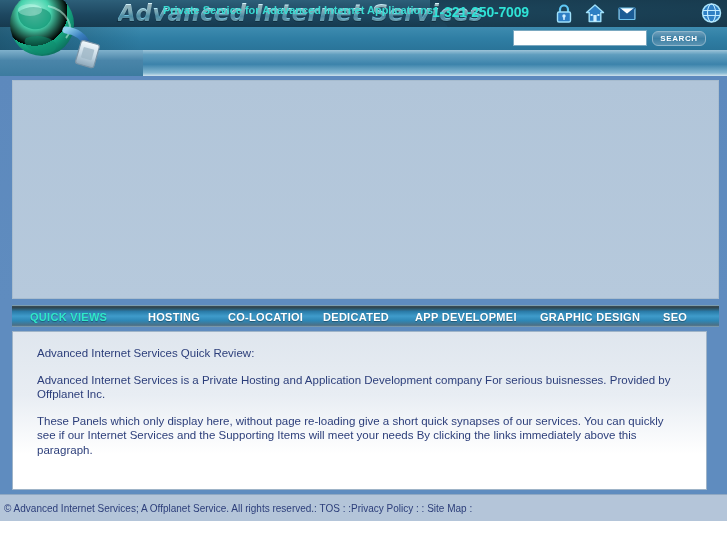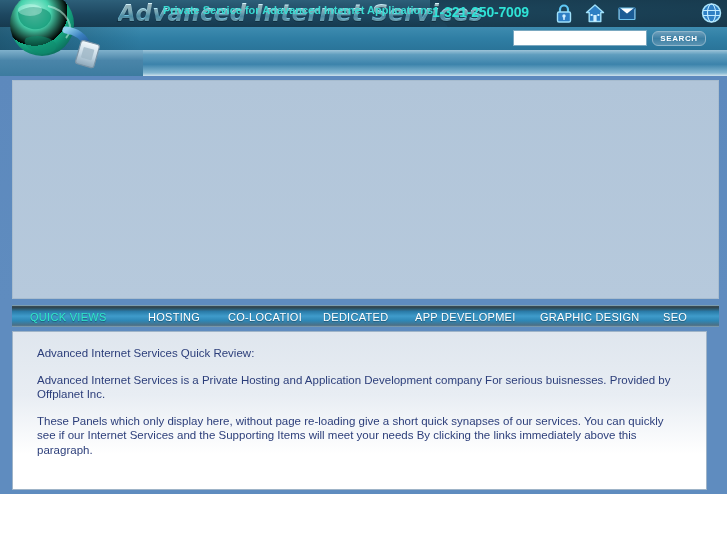--- a/index.html
+++ b/index.html
@@ -216,21 +216,21 @@
   }
   .tabs {
     position: absolute;
     left: 18px; top: 5px;
     display: flex;
     align-items: center;
     gap: 0;
   }
   .tab {
     font-size: 11px;
-    font-weight: normal;
+    font-weight: bold;
     letter-spacing: 0.3px;
     color: #ffffff;
     white-space: nowrap;
     cursor: pointer;
     text-shadow: 0 1px 1px rgba(0,0,0,0.35);
     overflow: hidden;
     text-overflow: clip;
   }
   .tab.active { color: #2fe8c9; }
 
@@ -397,16 +397,19 @@
   </div>
 
   <div class="content-outer">
     <div class="content-inner">
       <div class="ctext">Advanced Internet Services Quick Review:</div>
       <div class="ctext">Advanced Internet Services is a Private Hosting and Application Development company For serious buisnesses. Provided by Offplanet Inc.</div>
       <div class="ctext">These Panels which only display here, without page re-loading give a short quick synapses of our services. You can quickly see if our Internet Services and the Supporting Items will meet your needs By clicking the links immediately above this paragraph.</div>
     </div>
   </div>
 
+  <div class="footer">
+    <div class="footer-text"><span>© Advanced Internet Services; A Offplanet Service. All rights reserved.: </span><span class="footer-link">TOS : :</span><span class="footer-link">Privacy Policy : : </span><span class="footer-link">Site Map :</span></div>
+  </div>
 
   <div class="page-bottom"></div>
 
 </div>
 
 </body></html>

